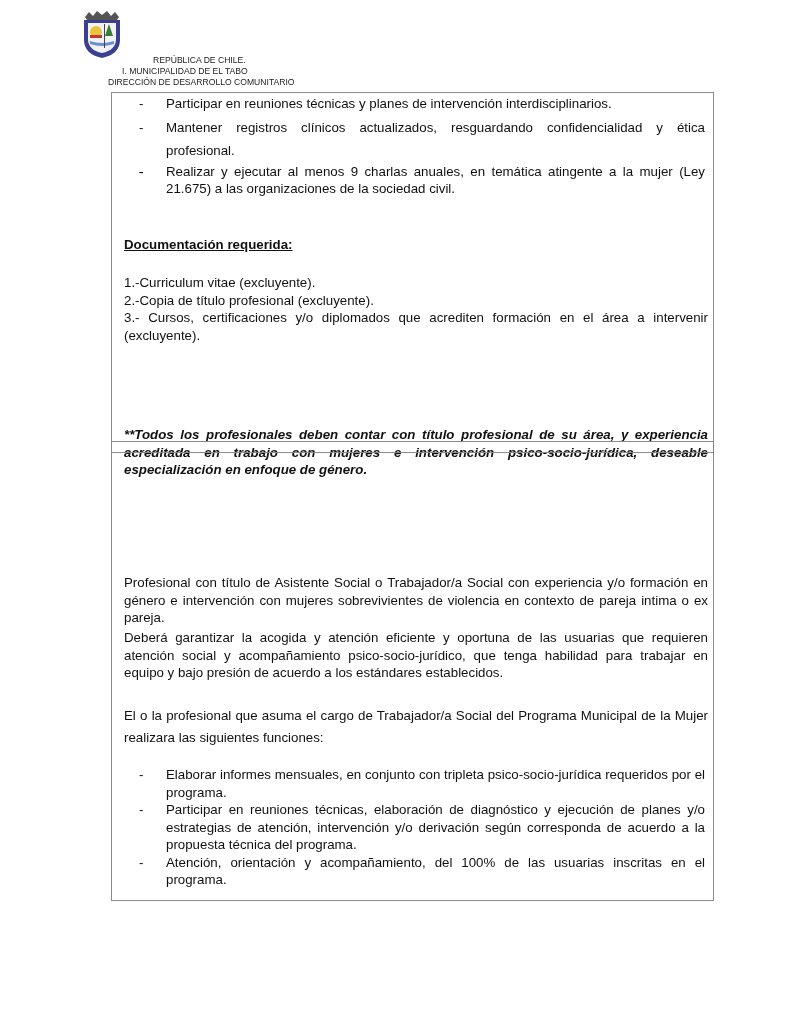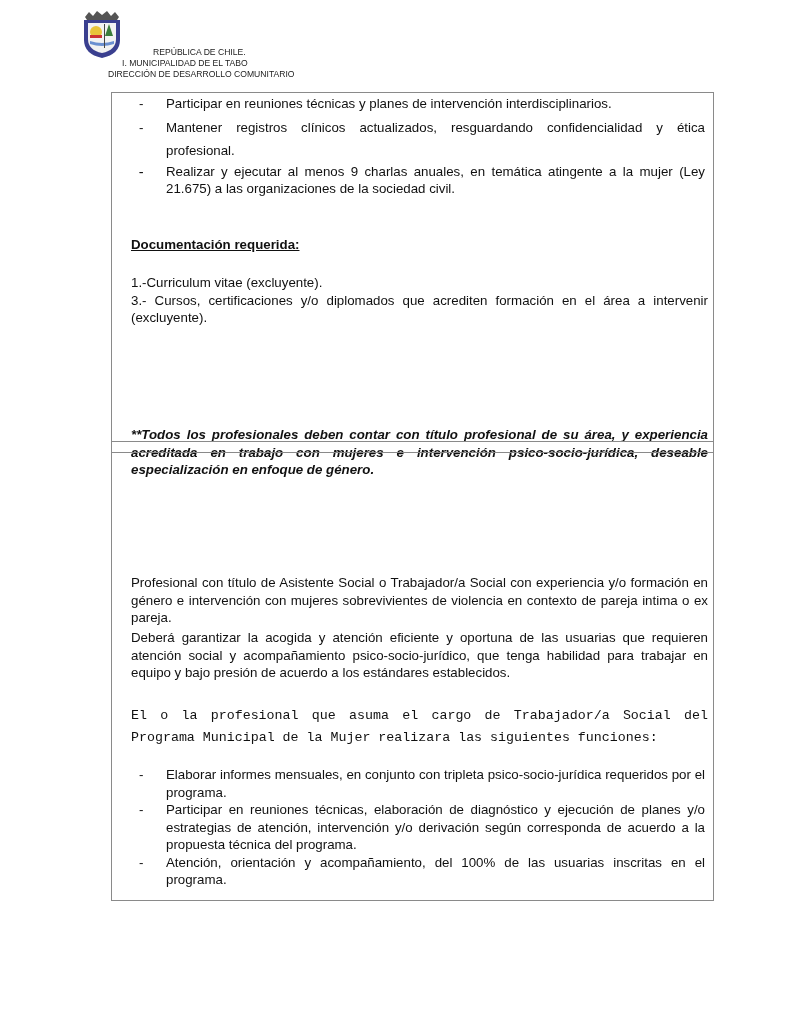--- a/index.html
+++ b/index.html
@@ -1,32 +1,32 @@
 <!DOCTYPE html>
 <html><head>
 <meta charset="utf-8">
 <style>
   html, body { margin: 0; padding: 0; background: #ffffff; }
   body { width: 791px; height: 1024px; position: relative; overflow: hidden;
          font-family: "Liberation Sans", sans-serif; color: #111; }
   .logo { position: absolute; left: 77px; top: 8px; width: 50px; height: 52px; }
   .header { position: absolute; left: 100px; top: 47px; width: 210px;
             font-size: 8.6px; line-height: 11px; color: #222; }
-  .header .l1 { padding-left: 53px; }
+  .header .l1 { padding-left: 53px; margin-top: 8px; }
   .header .l2 { padding-left: 22px; }
   .header .l3 { padding-left: 8px; }
   .box { position: absolute; left: 111px; top: 92px; width: 603px; height: 809px;
          border: 1px solid #8a8a8a; box-sizing: border-box; }
   .sep1 { position: absolute; left: 0; right: 0; top: 348px; border-top: 1px solid #8a8a8a; }
   .sep2 { position: absolute; left: 0; right: 0; top: 359px; border-top: 1px solid #8a8a8a; }
   .txt { font-size: 13.3px; line-height: 17.5px; text-align: justify; }
   .bullets { position: absolute; left: 0; right: 8px; }
   .bullet { position: relative; padding-left: 54px; }
   .bullet .dash { position: absolute; left: 27px; top: 0; }
-  .abs { position: absolute; left: 19px; right: 5px; }
+  .abs { position: absolute; left: 12px; right: 5px; }
   .u { font-weight: bold; text-decoration: underline; }
   .bi { font-weight: bold; font-style: italic; margin-top: 40px; }
   .b { font-weight: bold; }
 </style>
 </head>
 <body>
 
 <svg class="logo" viewBox="0 0 50 52">
   <path d="M8 9 L12 4 L16 8 L20 3 L25 7 L30 3 L34 8 L38 4 L42 9 L40 12 L10 12 Z" fill="#555"></path>
   <path d="M7 12 H43 V32 Q43 46 25 50 Q7 46 7 32 Z" fill="#3a3f8f"></path>
@@ -61,35 +61,36 @@
     <div class="bullet">
       <span class="dash">-</span>
       <span>Realizar y ejecutar al menos 9 charlas anuales, en temática atingente a la mujer (Ley 21.675) a las organizaciones de la sociedad civil.</span>
     </div>
   </div>
 
   <div class="abs txt u" style="top:143px;">Documentación requerida:</div>
 
   <div class="abs txt" style="top:181px;">
     <div>1.-Curriculum vitae (excluyente).</div>
+    <div>2.-Copia de título profesional (excluyente).</div>
     <div>3.- Cursos, certificaciones y/o diplomados que acrediten formación en el área a intervenir (excluyente).</div>
   </div>
 
   <div class="abs txt bi" style="top:293px;">**Todos los profesionales deben contar con título profesional de su área, y experiencia acreditada en trabajo con mujeres e intervención psico-socio-jurídica, deseable especialización en enfoque de género.</div>
 
   <div class="sep1"></div>
   <div class="sep2"></div>
 
 
 
   <div class="abs txt" style="top:481px;">Profesional con título de Asistente Social o Trabajador/a Social con experiencia y/o formación en género e intervención con mujeres sobrevivientes de violencia en contexto de pareja intima o ex pareja.</div>
 
   <div class="abs txt" style="top:536px;">Deberá garantizar la acogida y atención eficiente y oportuna de las usuarias que requieren atención social y acompañamiento psico-socio-jurídico, que tenga habilidad para trabajar en equipo y bajo presión de acuerdo a los estándares establecidos.</div>
 
-  <div class="abs txt" style="top:612px; line-height:22px;font-family:Liberation Mono, monospace;">El o la profesional que asuma el cargo de Trabajador/a Social del Programa Municipal de la Mujer realizara las siguientes funciones:</div>
+  <div class="abs txt" style="top:612px; line-height:22px;">El o la profesional que asuma el cargo de Trabajador/a Social del Programa Municipal de la Mujer realizara las siguientes funciones:</div>
 
   <div class="bullets txt" style="top:673px;">
     <div class="bullet">
       <span class="dash">-</span>
       <span>Elaborar informes mensuales, en conjunto con tripleta psico-socio-jurídica requeridos por el programa.</span>
     </div>
     <div class="bullet">
       <span class="dash">-</span>
       <span>Participar en reuniones técnicas, elaboración de diagnóstico y ejecución de planes y/o estrategias de atención, intervención y/o derivación según corresponda de acuerdo a la propuesta técnica del programa.</span>
     </div>

